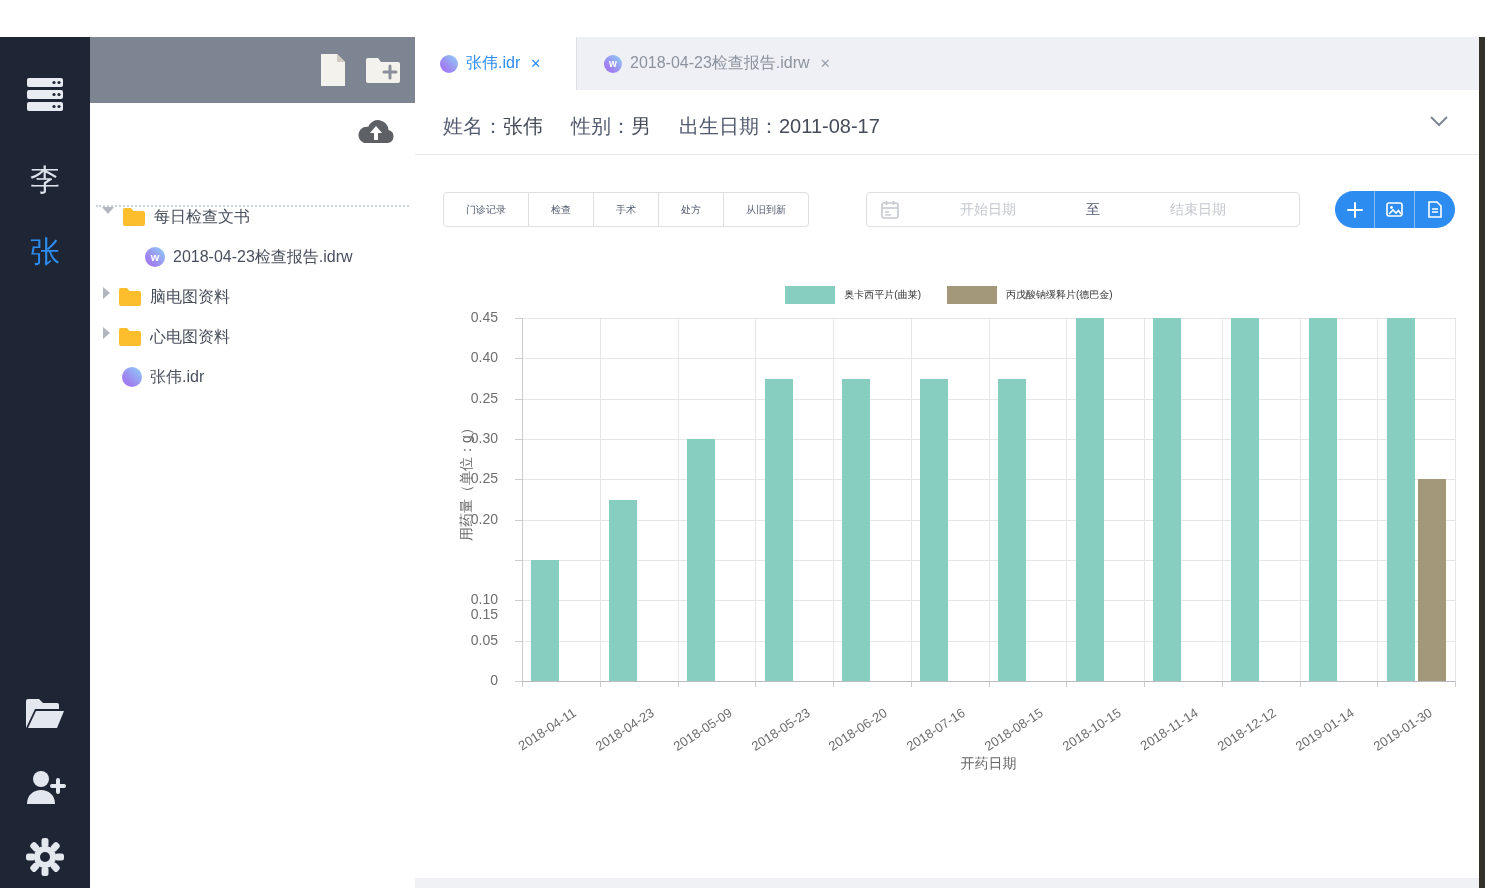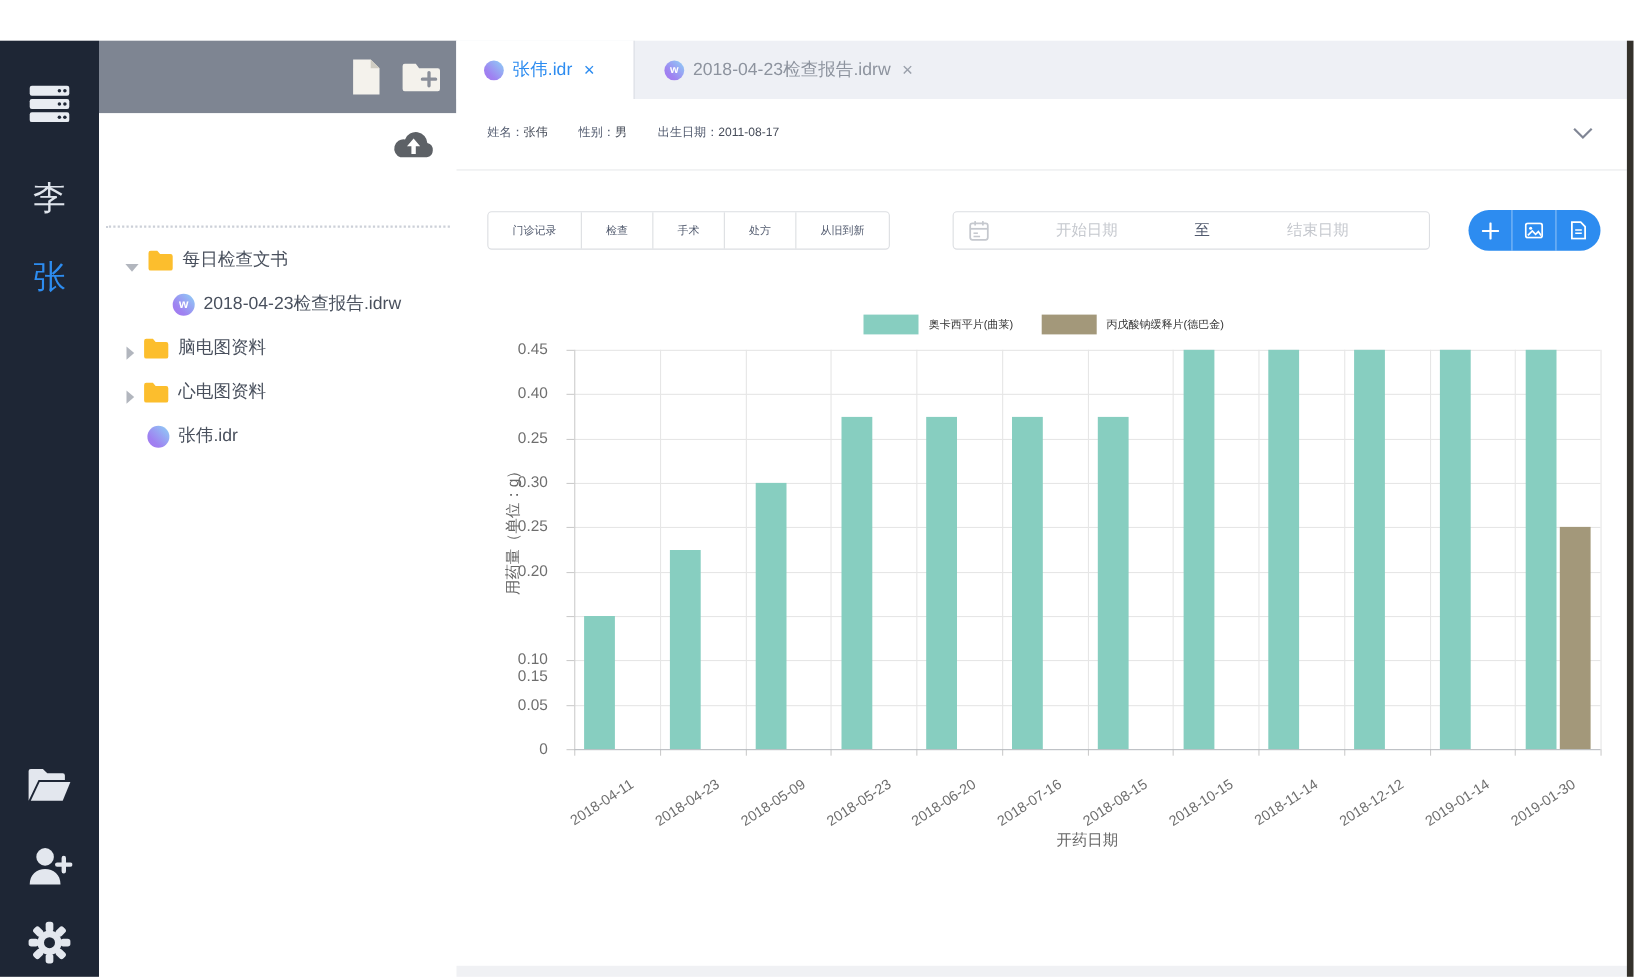--- a/index.html
+++ b/index.html
@@ -30,21 +30,21 @@
   .panel-header { position:absolute; left:0; top:0; width:325px; height:66px; background:#7e8592; }
   .search-input { position:absolute; left:10px; top:13px; width:200px; height:40px; border:none; border-radius:6px;
                   background:#fff; padding:0 14px; font-size:15px; color:#333; outline:none;
                   font-family:"Liberation Sans","DejaVu Sans",sans-serif; }
   .search-input::placeholder { color:#b9bdc6; }
   .hdr-icon { position:absolute; top:15px; cursor:pointer; }
   .upload-row { position:absolute; left:0; top:66px; width:325px; height:104px; background:#fff; }
   .cloud-btn { position:absolute; right:18px; top:14px; cursor:pointer; }
   .dotted-divider { position:absolute; left:6px; right:6px; bottom:0; border-bottom:2px dotted #ccd0d8; }
   .tree { position:absolute; left:0; top:170px; width:325px; }
-  .tree-row { position:absolute; left:12px; width:325px; height:40px; display:flex; align-items:flex-end; cursor:pointer; }
+  .tree-row { position:absolute; left:0; width:325px; height:40px; display:flex; align-items:flex-start; cursor:pointer; }
   .caret { width:0; height:0; margin-right:8px; }
   .caret-down { border-left:6px solid transparent; border-right:6px solid transparent; border-top:7px solid #b2b6be; }
   .caret-right { border-top:6px solid transparent; border-bottom:6px solid transparent; border-left:7px solid #b2b6be; }
   .tree-label { font-size:16px; color:#49505d; margin-left:8px; white-space:nowrap; }
   .circle-file { width:20px; height:20px; border-radius:50%;
                  background:linear-gradient(225deg,#8ed1f6 0%,#9f82f1 70%,#a478ef 100%);
                  display:flex; align-items:center; justify-content:center; }
   .circle-file span { color:#fff; font-size:11px; font-weight:bold; }
 
   
@@ -55,21 +55,21 @@
   .tab-inactive { left:161px; width:300px; background:transparent; padding-left:27px; border-left:1px solid #dcdfe6; }
   .tab .circle-file { width:18px; height:18px; }
   .tab-label { font-size:16px; margin:0 10px 0 8px; white-space:nowrap; }
   .tab-active .tab-label { color:#2d8cf0; font-weight:500; }
   .tab-inactive .tab-label { color:#8d939e; }
   .tab-close { font-size:13px; cursor:pointer; }
   .tab-active .tab-close { color:#2d8cf0; }
   .tab-inactive .tab-close { color:#9aa0ab; }
 
   .patient-bar { position:absolute; left:0; top:53px; width:1064px; height:65px; background:#fff; border-bottom:1px solid #e8eaec; }
-  .patient-text { position:absolute; left:28px; top:23px; font-size:11px; color:#515a6e; white-space:nowrap; }
+  .patient-text { position:absolute; left:28px; top:23px; font-size:20px; color:#515a6e; white-space:nowrap; }
   .patient-text b { font-weight:500; color:#464c59; margin-right:28px; }
   .chevron { position:absolute; right:30px; top:25px; cursor:pointer; }
 
   
   .filter-group { position:absolute; left:28px; top:155px; height:35px; display:flex; border:1px solid #dcdee2; border-radius:4px; background:#fff; }
   .filter-btn { height:33px; display:flex; align-items:center; justify-content:center; padding:0 22px;
                 font-size:10px; color:#515a6e; border-right:1px solid #dcdee2; cursor:pointer; white-space:nowrap; }
   .filter-btn:last-child { border-right:none; }
   .date-range { position:absolute; left:451px; top:155px; width:434px; height:35px; border:1px solid #dcdee2; border-radius:4px;
                 background:#fff; display:flex; align-items:center; cursor:text; }

